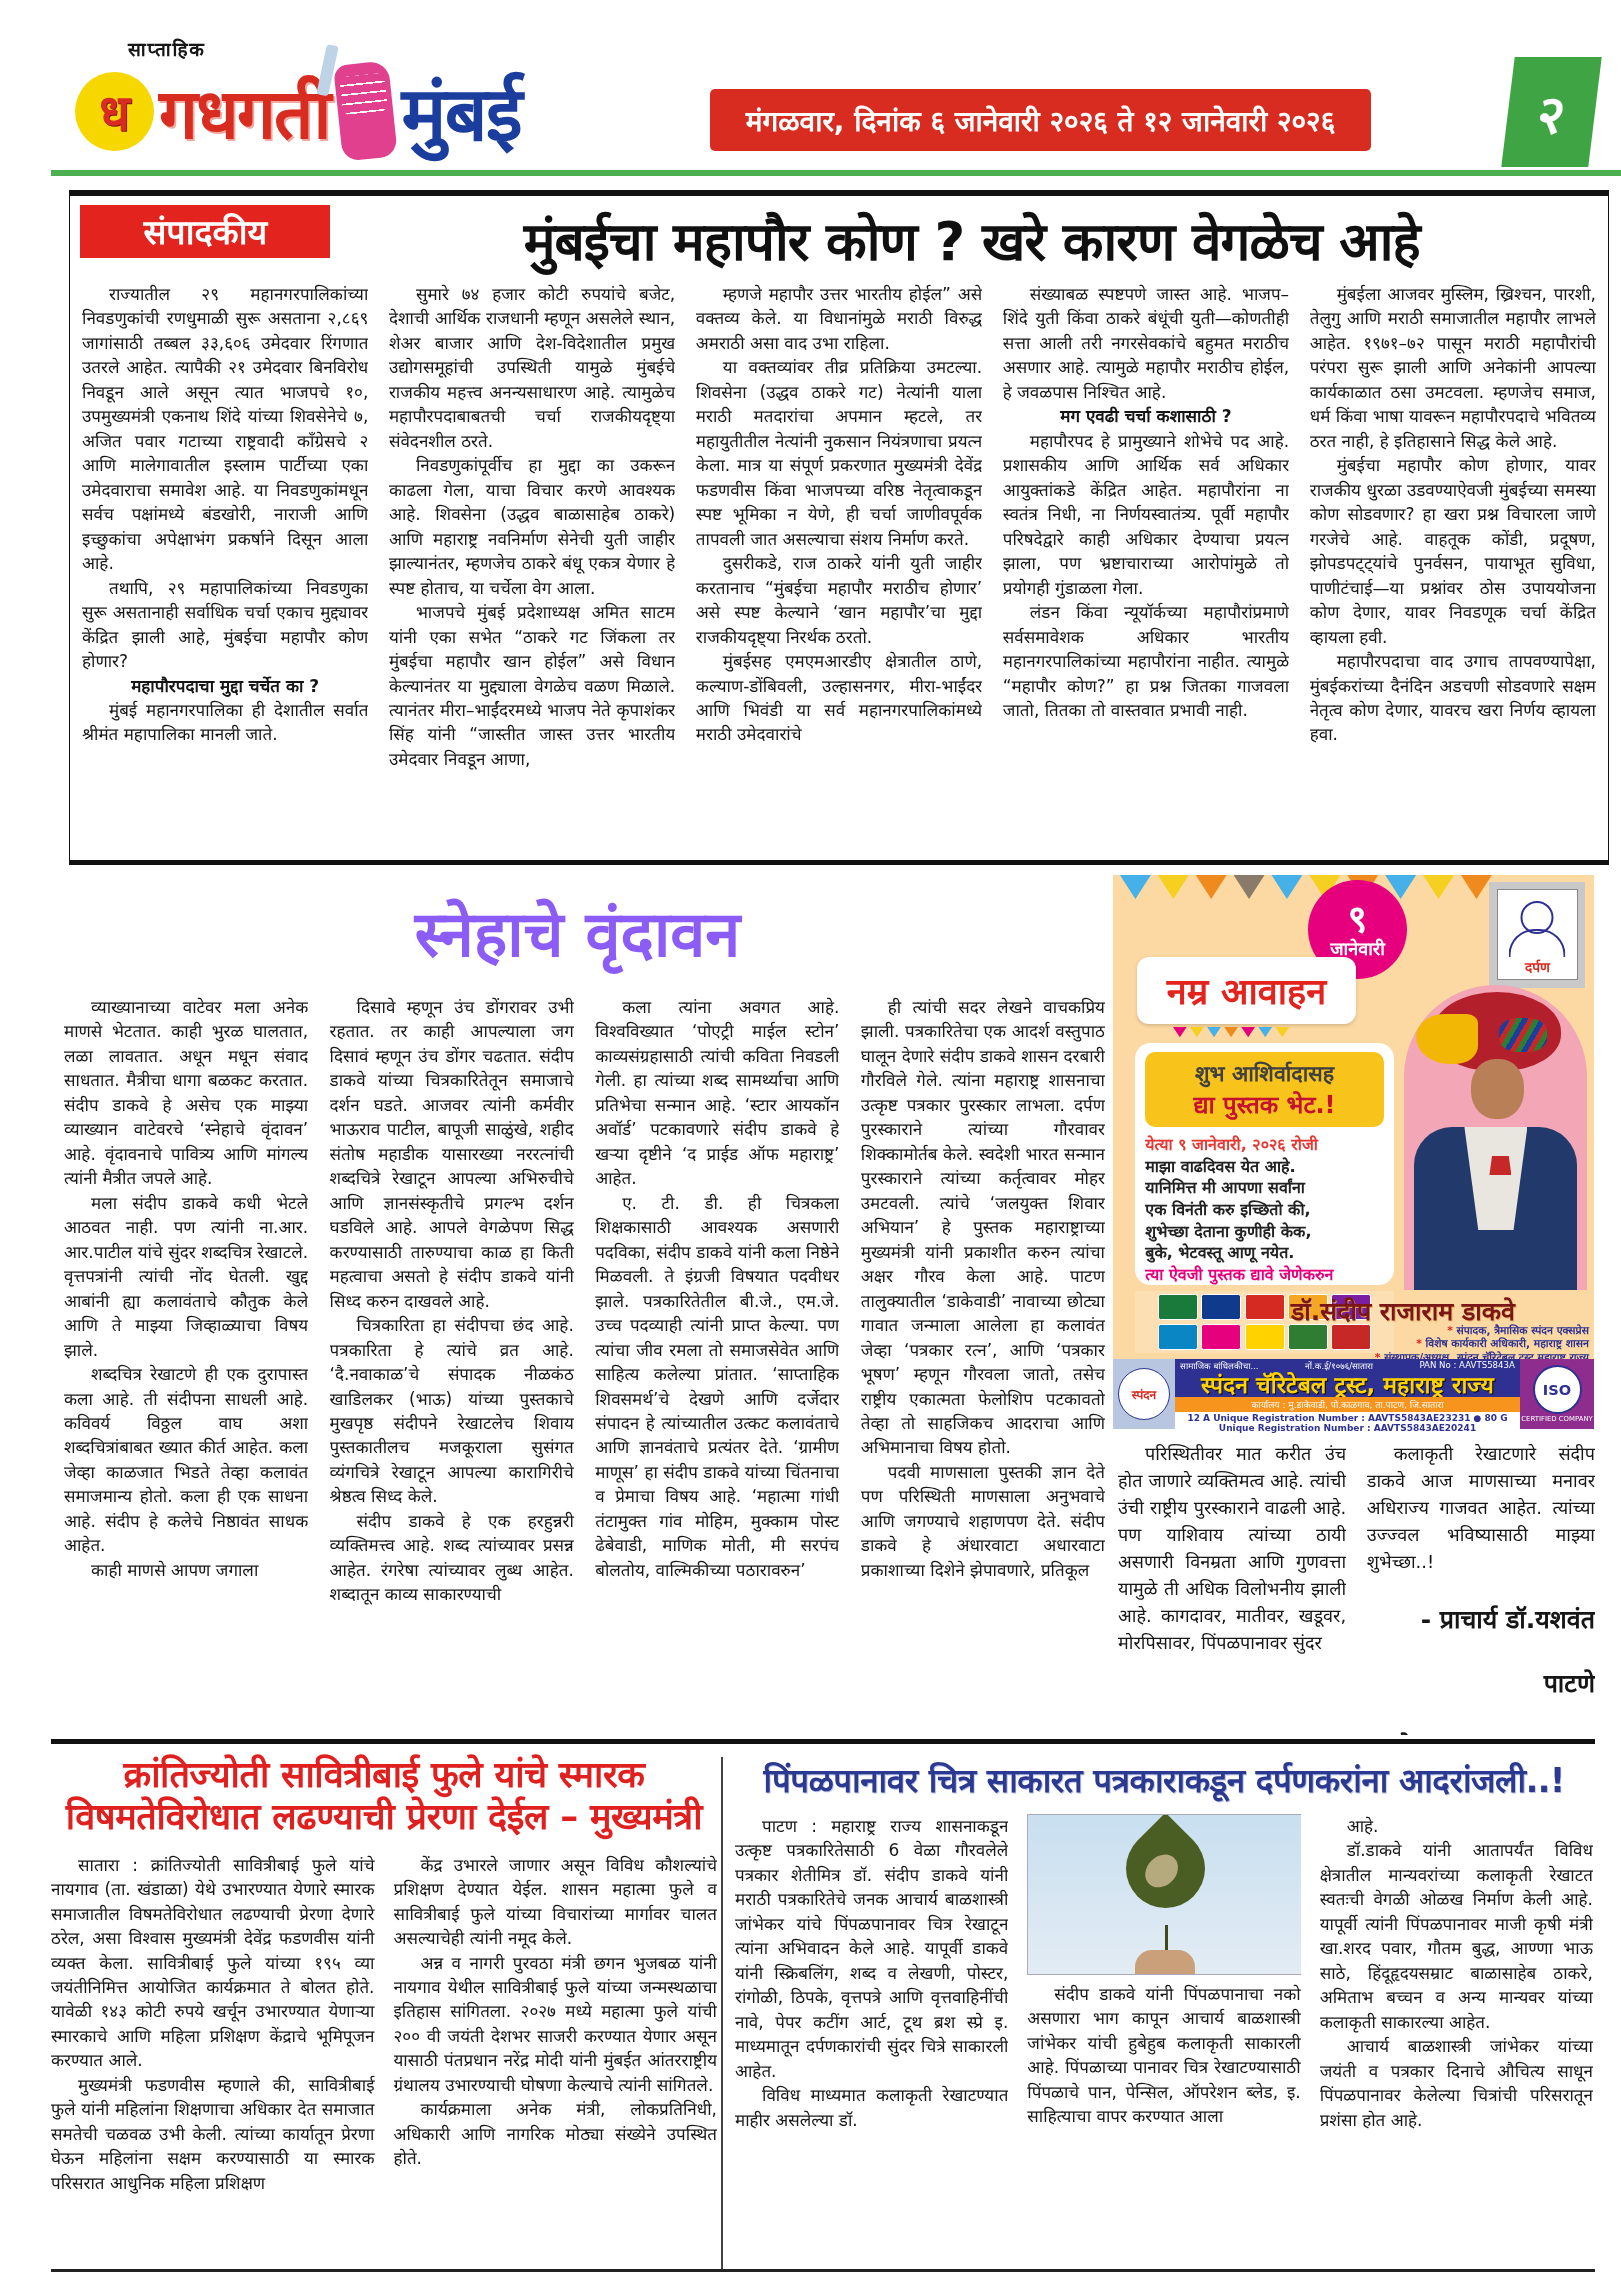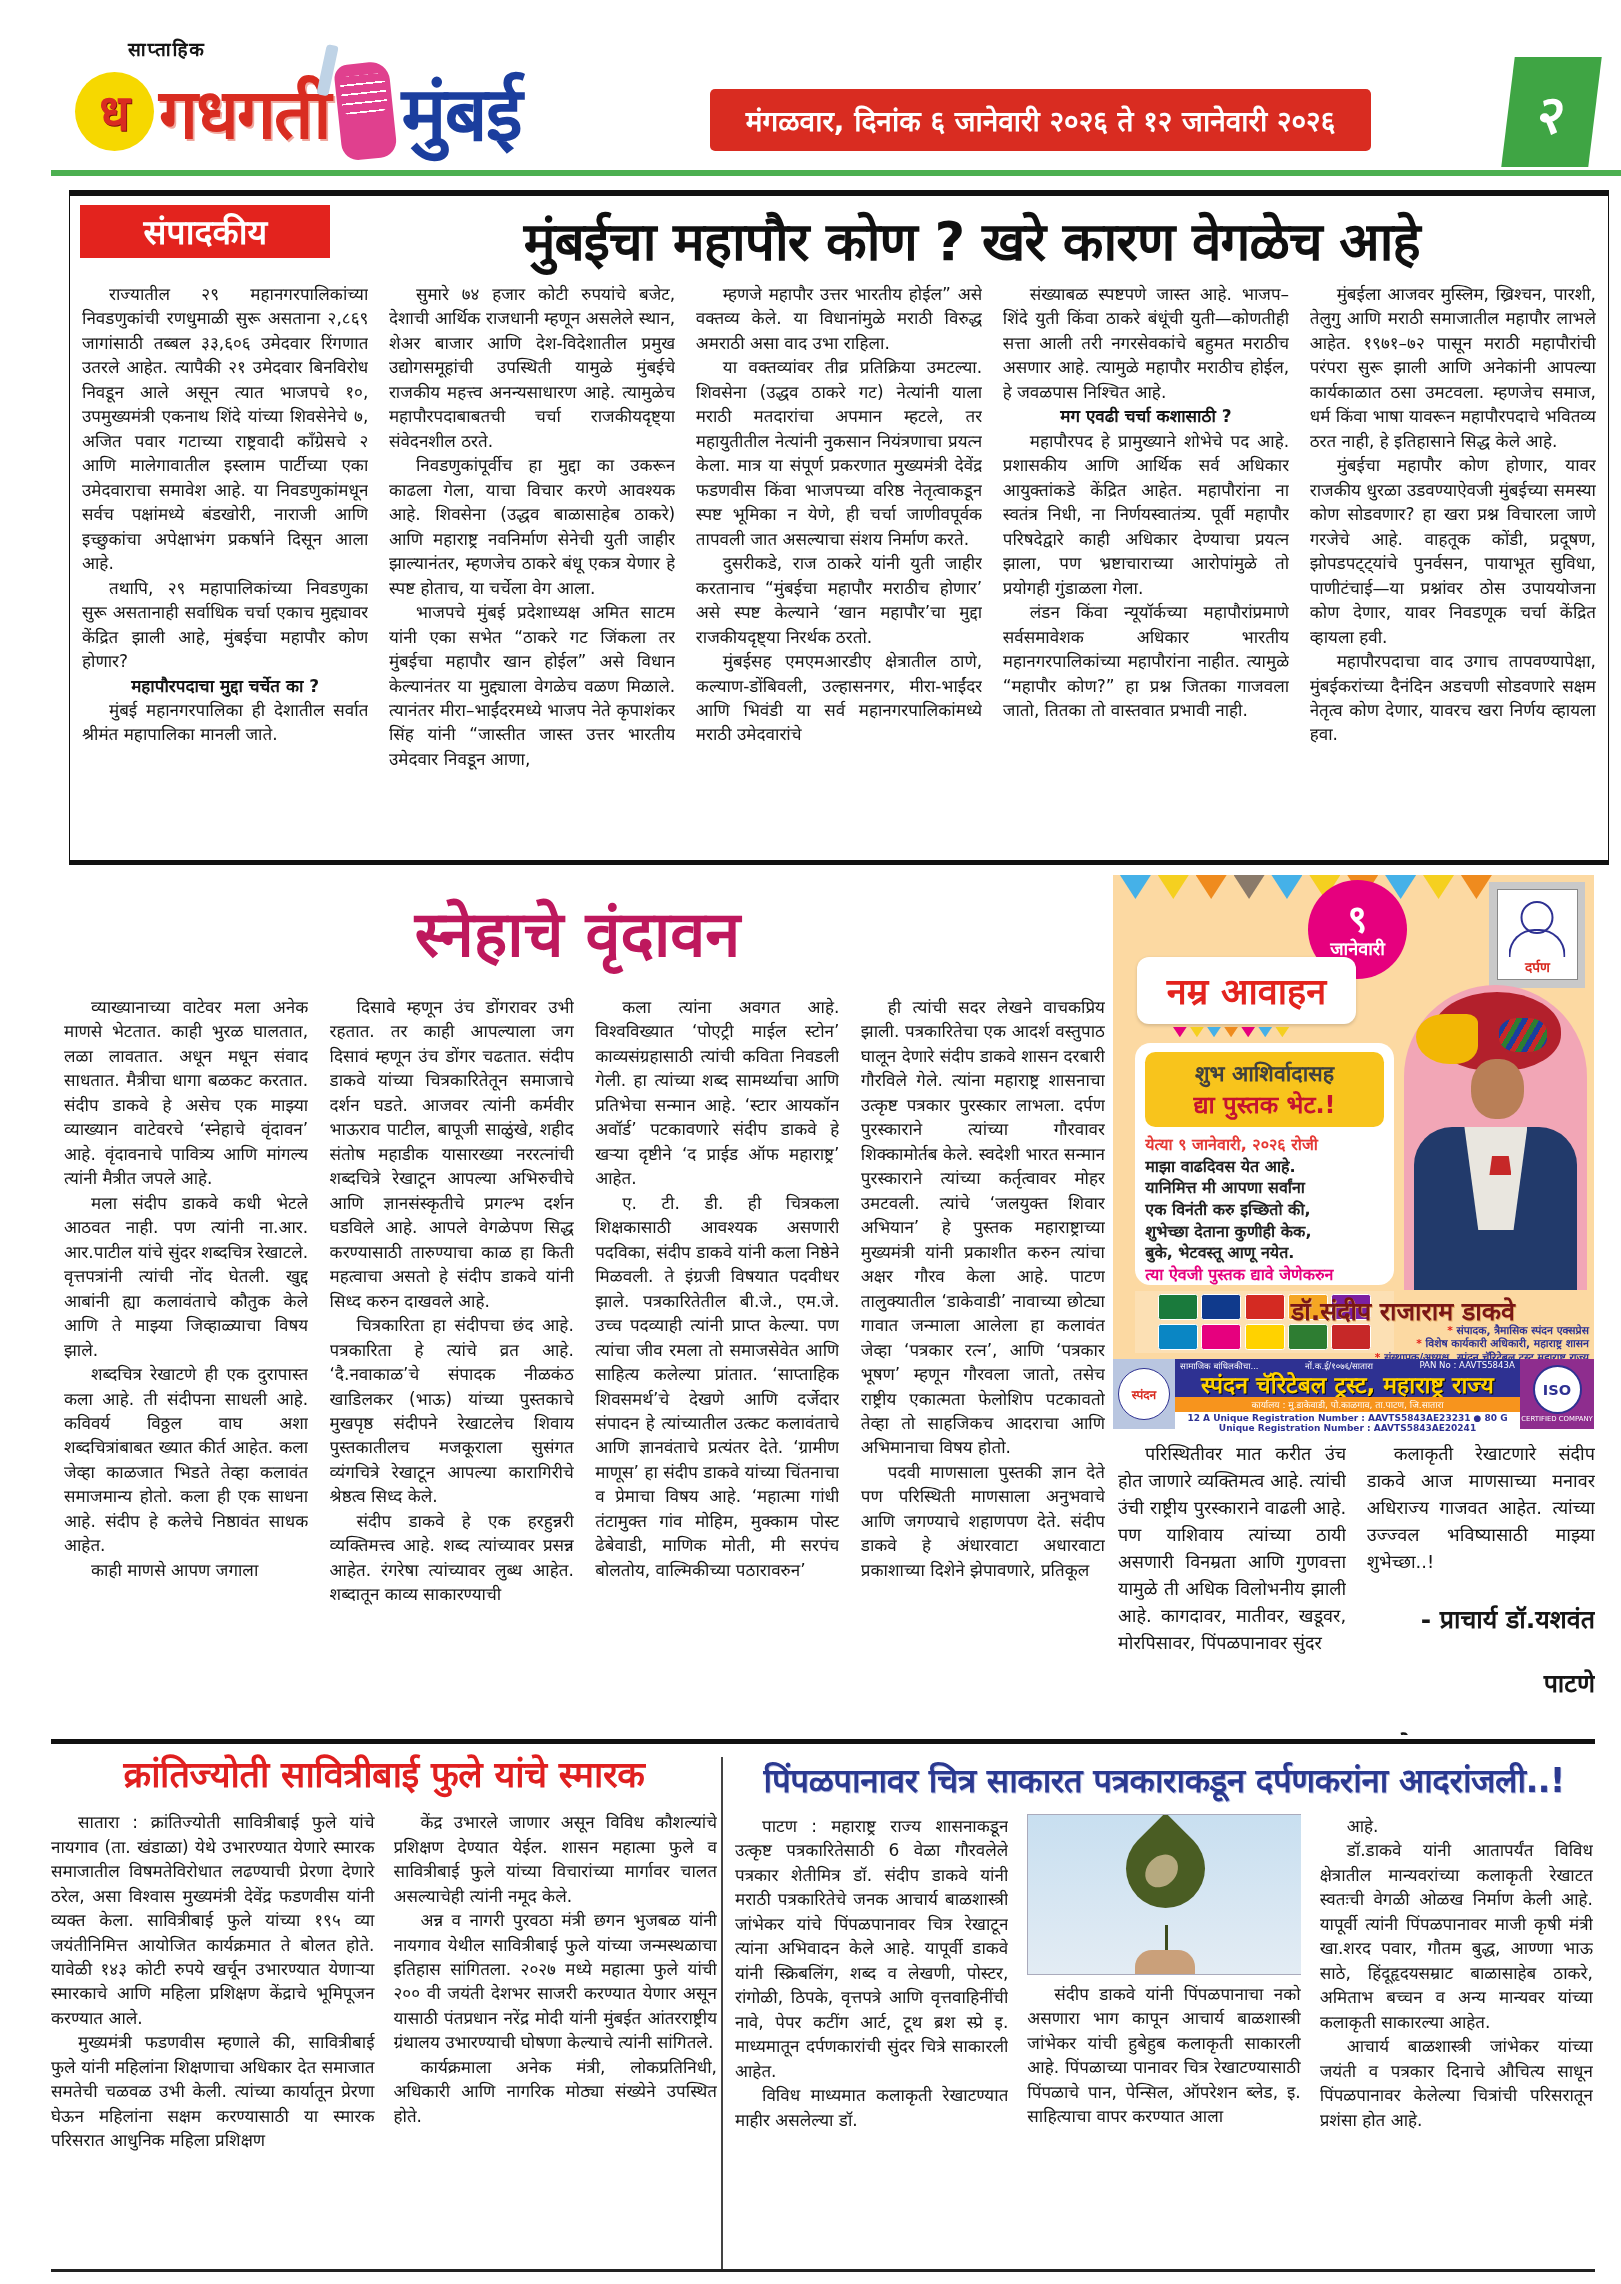--- a/index.html
+++ b/index.html
@@ -25,21 +25,21 @@
   .editorial{position:absolute;left:51px;top:190px;width:1540px;height:675px;border:1.7px solid #111;
              border-top-width:6.9px;border-bottom-width:5.1px;box-sizing:border-box;margin-left:18px;}
   .edit-label{position:absolute;left:10.3px;top:8.6px;width:250px;height:53px;background:#e3231e;color:#fff;
               display:flex;align-items:center;justify-content:center;font-size:34px;font-weight:700;}
   .edit-headline{position:absolute;left:274px;right:8.6px;top:6.9px;text-align:center;font-size:53px;font-weight:800;color:#101010;letter-spacing:-0.9px;}
   .edit-cols{position:absolute;left:12px;right:12px;top:86px;bottom:8.6px;display:flex;gap:20.6px;overflow:hidden;}
   .col{flex:1;font-size:17px;line-height:1.44;text-align:justify;overflow:hidden;}
   .col p{margin:0;text-indent:27px;}
   .col p.b{font-weight:700;text-align:center;text-indent:0;}
   
-  .feature-headline{position:absolute;left:51px;top:889px;width:1053px;text-align:center;font-size:63px;font-weight:800;color:#be185d;}
+  .feature-headline{position:absolute;left:51px;top:889px;width:1053px;text-align:center;font-size:63px;font-weight:800;color:#8b5cf6;}
   .feature-cols{position:absolute;left:64px;top:995px;width:1041px;height:739px;display:flex;gap:21.4px;overflow:hidden;}
   .below-ad-cols{position:absolute;left:1118px;top:1440px;width:477px;height:295px;display:flex;gap:20.6px;overflow:hidden;}
   .below-ad-cols .col{font-size:18px;line-height:1.5;}
   .col p.sig{text-align:right;font-weight:700;text-indent:0;font-size:25px;margin-top:26px;}
   .feature-bottom-rule{position:absolute;left:51px;right:26px;top:1739px;height:5.1px;background:#111;}
   
   .ad{position:absolute;left:1113px;top:875px;width:481px;height:554px;box-sizing:border-box;}
   .ad-orange{position:relative;width:100%;height:484px;background:#fcd9a2;overflow:hidden;}
   .bunting{position:absolute;left:6.9px;top:0;display:flex;gap:6.9px;}
   .bunting span{width:31px;height:24px;clip-path:polygon(0 0,100% 0,50% 100%);display:inline-block;}
@@ -284,20 +284,21 @@
       </div>
       <div class="iso-box">
         <div class="circ">ISO</div>
         <div class="t">CERTIFIED COMPANY</div>
       </div>
     </div>
   </div>
 
   <div class="bottom-left">
     <div class="bl-headline">क्रांतिज्योती सावित्रीबाई फुले यांचे स्मारक</div>
+    <div class="bl-headline">विषमतेविरोधात लढण्याची प्रेरणा देईल – मुख्यमंत्री</div>
     <div class="bl-cols">
       <div class="col">
           <p>सातारा : क्रांतिज्योती सावित्रीबाई फुले यांचे नायगाव (ता. खंडाळा) येथे उभारण्यात येणारे स्मारक समाजातील विषमतेविरोधात लढण्याची प्रेरणा देणारे ठरेल, असा विश्वास मुख्यमंत्री देवेंद्र फडणवीस यांनी व्यक्त केला. सावित्रीबाई फुले यांच्या १९५ व्या जयंतीनिमित्त आयोजित कार्यक्रमात ते बोलत होते. यावेळी १४३ कोटी रुपये खर्चून उभारण्यात येणाऱ्या स्मारकाचे आणि महिला प्रशिक्षण केंद्राचे भूमिपूजन करण्यात आले.</p>
           <p>मुख्यमंत्री फडणवीस म्हणाले की, सावित्रीबाई फुले यांनी महिलांना शिक्षणाचा अधिकार देत समाजात समतेची चळवळ उभी केली. त्यांच्या कार्यातून प्रेरणा घेऊन महिलांना सक्षम करण्यासाठी या स्मारक परिसरात आधुनिक महिला प्रशिक्षण</p>
         </div>
       <div class="col">
           <p>केंद्र उभारले जाणार असून विविध कौशल्यांचे प्रशिक्षण देण्यात येईल. शासन महात्मा फुले व सावित्रीबाई फुले यांच्या विचारांच्या मार्गावर चालत असल्याचेही त्यांनी नमूद केले.</p>
           <p>अन्न व नागरी पुरवठा मंत्री छगन भुजबळ यांनी नायगाव येथील सावित्रीबाई फुले यांच्या जन्मस्थळाचा इतिहास सांगितला. २०२७ मध्ये महात्मा फुले यांची २०० वी जयंती देशभर साजरी करण्यात येणार असून यासाठी पंतप्रधान नरेंद्र मोदी यांनी मुंबईत आंतरराष्ट्रीय ग्रंथालय उभारण्याची घोषणा केल्याचे त्यांनी सांगितले.</p>
           <p>कार्यक्रमाला अनेक मंत्री, लोकप्रतिनिधी, अधिकारी आणि नागरिक मोठ्या संख्येने उपस्थित होते.</p>
         </div>

